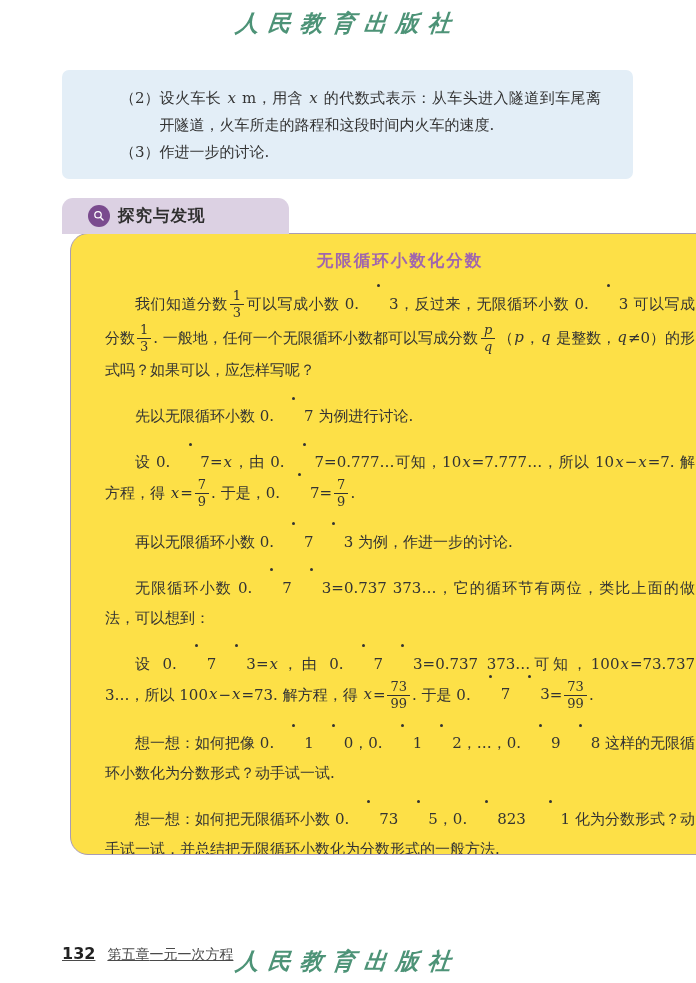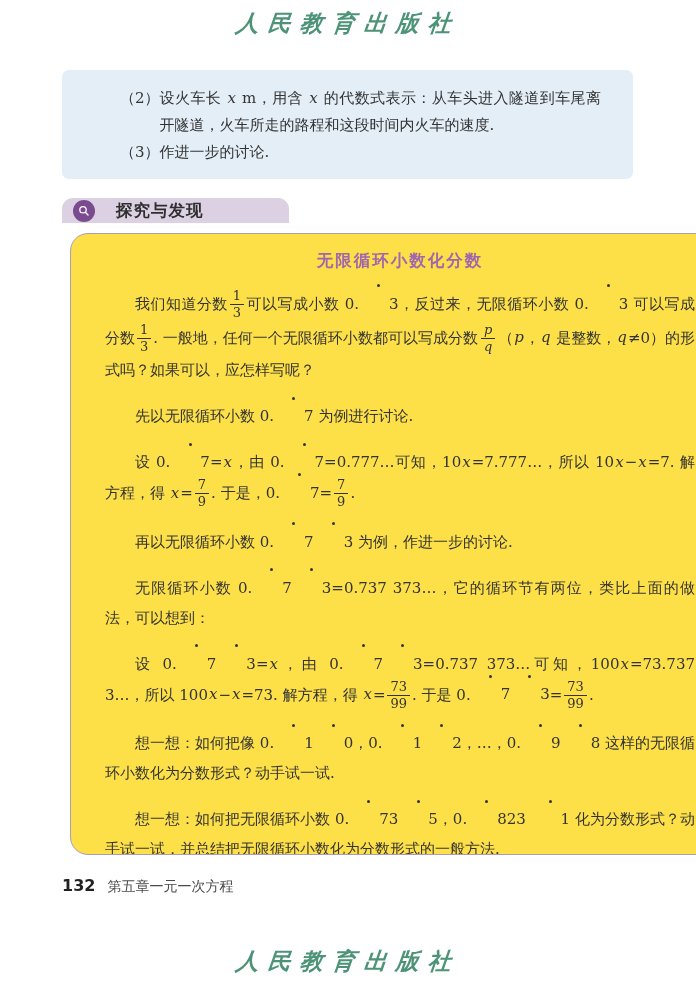--- a/index.html
+++ b/index.html
@@ -44,25 +44,25 @@
     padding:15px 32px 13px 58px;
     font-size:15px;line-height:27px;
   }
   .prob-item{display:flex;align-items:flex-start;}
   .prob-label{flex:0 0 auto;white-space:nowrap;}
   .prob-text{flex:1 1 auto;text-align:justify;}
 
   
   .explore-tab{
     position:absolute;left:62px;top:198px;
-    width:227px;height:25px;
+    width:227px;height:36px;
     background:var(--tab-bg);
     border-radius:11px 11px 0 0;
     display:flex;align-items:center;
-    padding-left:11px;gap:21px;
+    padding-left:26px;gap:8px;
     z-index:2;
   }
   .tab-icon{
     width:22px;height:22px;border-radius:50%;
     background:var(--icon-bg);
     display:flex;align-items:center;justify-content:center;
     flex:0 0 auto;
   }
   .tab-label{
     font-family:"DejaVu Sans", sans-serif;
@@ -113,23 +113,23 @@
   .odot::after{
     content:"";
     position:absolute;
     top:-0.30em;left:50%;margin-left:-1.5px;
     width:3px;height:3px;border-radius:50%;
     background:currentColor;
   }
 
   
   .footer{
-    position:absolute;left:62px;top:876px;
+    position:absolute;left:62px;top:944px;
     display:flex;align-items:baseline;
-    font-size:14px;color:#4a4a4a;
+    font-size:14px;color:#4a4a4a;text-decoration:underline;
   }
   .page-number{
     font-family:"DejaVu Sans", sans-serif;
     font-weight:bold;font-size:16px;color:#222;
     margin-right:12px;
   }
   .chapter{}
 </style>
 </head>
 <body>

